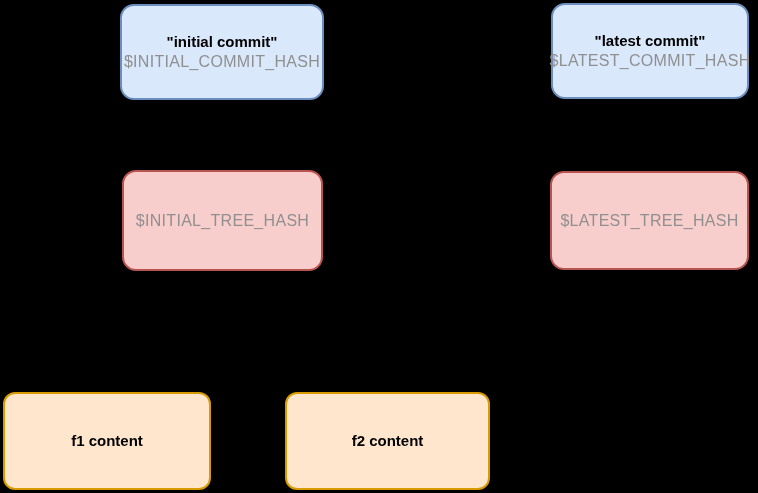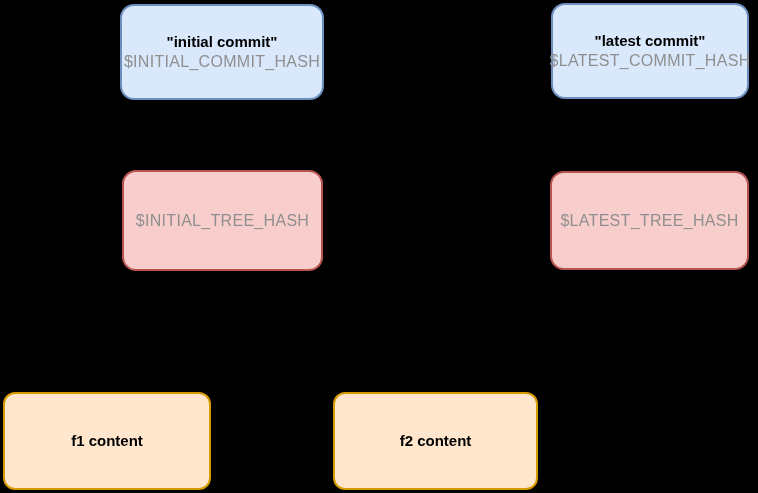--- a/index.html
+++ b/index.html
@@ -51,21 +51,21 @@
     background: #ffe6cc;
     border-color: #d79b00;
     border-radius: 12px;
   }
   
   #commit-initial { left: 120px; top: 4px;   width: 204px; height: 96px; }
   #commit-latest  { left: 551px; top: 3px;   width: 198px; height: 96px; }
   #tree-initial   { left: 122px; top: 170px; width: 201px; height: 101px; }
   #tree-latest    { left: 550px; top: 171px; width: 199px; height: 99px; }
   #blob-f1        { left: 3px;   top: 392px; width: 208px; height: 98px; }
-  #blob-f2        { left: 285px; top: 392px; width: 205px; height: 98px; margin-left: 48px; }
+  #blob-f2        { left: 285px; top: 392px; width: 205px; height: 98px; }
   #blob-f3        { left: 548px; top: 392px; width: 207px; height: 98px; }
 </style>
 </head>
 <body>
 
 <div class="canvas">
 
   <div class="node commit" id="commit-initial">
     <div class="title">"initial commit"</div>
     <div class="hash">$INITIAL_COMMIT_HASH</div>

